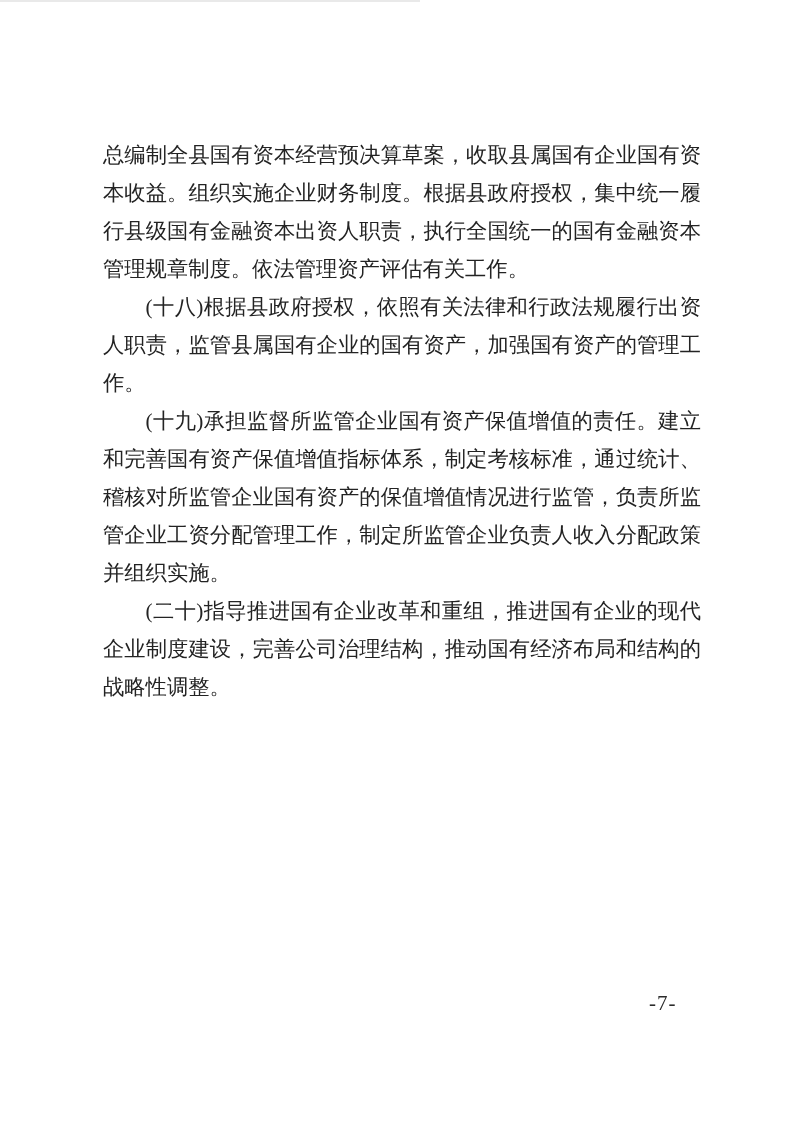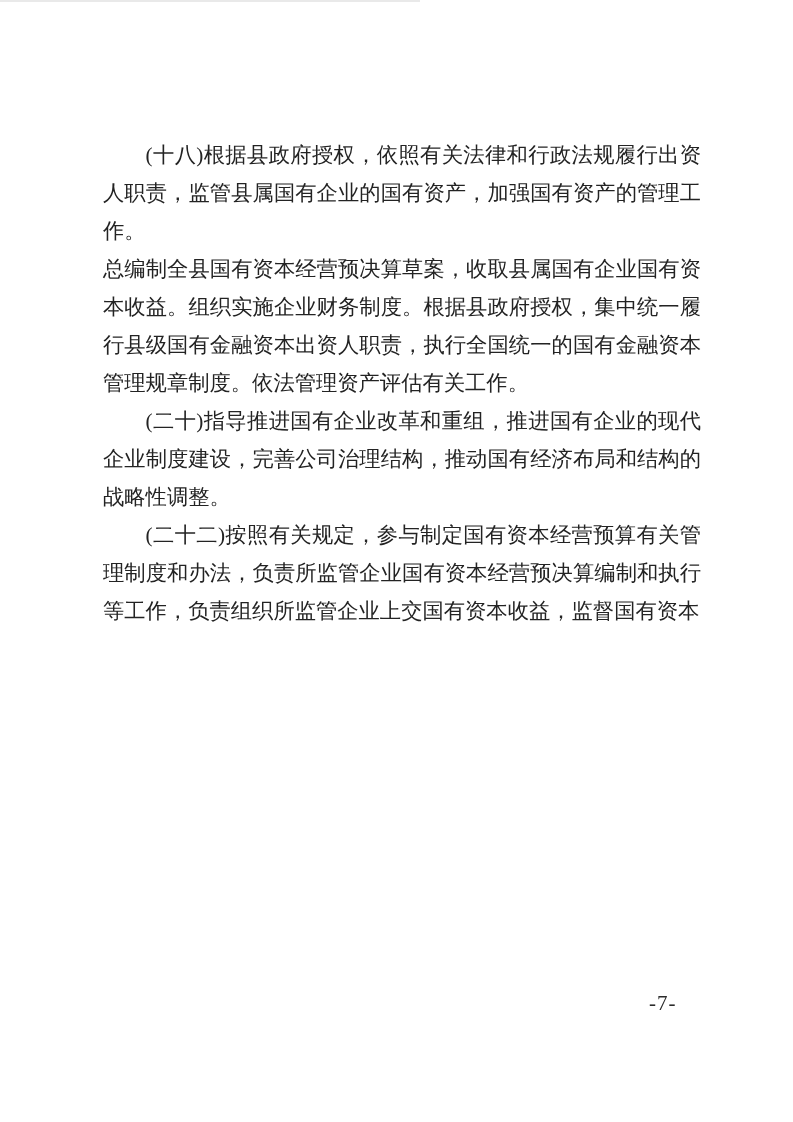--- a/index.html
+++ b/index.html
@@ -51,19 +51,19 @@
     letter-spacing: 1px;
     color: #2b2b2b;
   }
 </style>
 </head>
 <body>
 
 <div class="page">
   <div class="scan-edge"></div>
   <div class="body-text">
+      <p class="para">总编制全县国有资本经营预决算草案，收取县属国有企业国有资本收益。组织实施企业财务制度。根据县政府授权，集中统一履行县级国有金融资本出资人职责，执行全国统一的国有金融资本管理规章制度。依法管理资产评估有关工作。</p>
       <p class="para indent">(十八)根据县政府授权，依照有关法律和行政法规履行出资人职责，监管县属国有企业的国有资产，加强国有资产的管理工作。</p>
-      <p class="para">总编制全县国有资本经营预决算草案，收取县属国有企业国有资本收益。组织实施企业财务制度。根据县政府授权，集中统一履行县级国有金融资本出资人职责，执行全国统一的国有金融资本管理规章制度。依法管理资产评估有关工作。</p>
+      <p class="para indent">(十九)承担监督所监管企业国有资产保值增值的责任。建立和完善国有资产保值增值指标体系，制定考核标准，通过统计、稽核对所监管企业国有资产的保值增值情况进行监管，负责所监管企业工资分配管理工作，制定所监管企业负责人收入分配政策并组织实施。</p>
       <p class="para indent">(二十)指导推进国有企业改革和重组，推进国有企业的现代企业制度建设，完善公司治理结构，推动国有经济布局和结构的战略性调整。</p>
-      <p class="para indent">(二十二)按照有关规定，参与制定国有资本经营预算有关管理制度和办法，负责所监管企业国有资本经营预决算编制和执行等工作，负责组织所监管企业上交国有资本收益，监督国有资本</p>
     </div>
   <div class="page-number">-7-</div>
 </div>
 
 </body></html>

